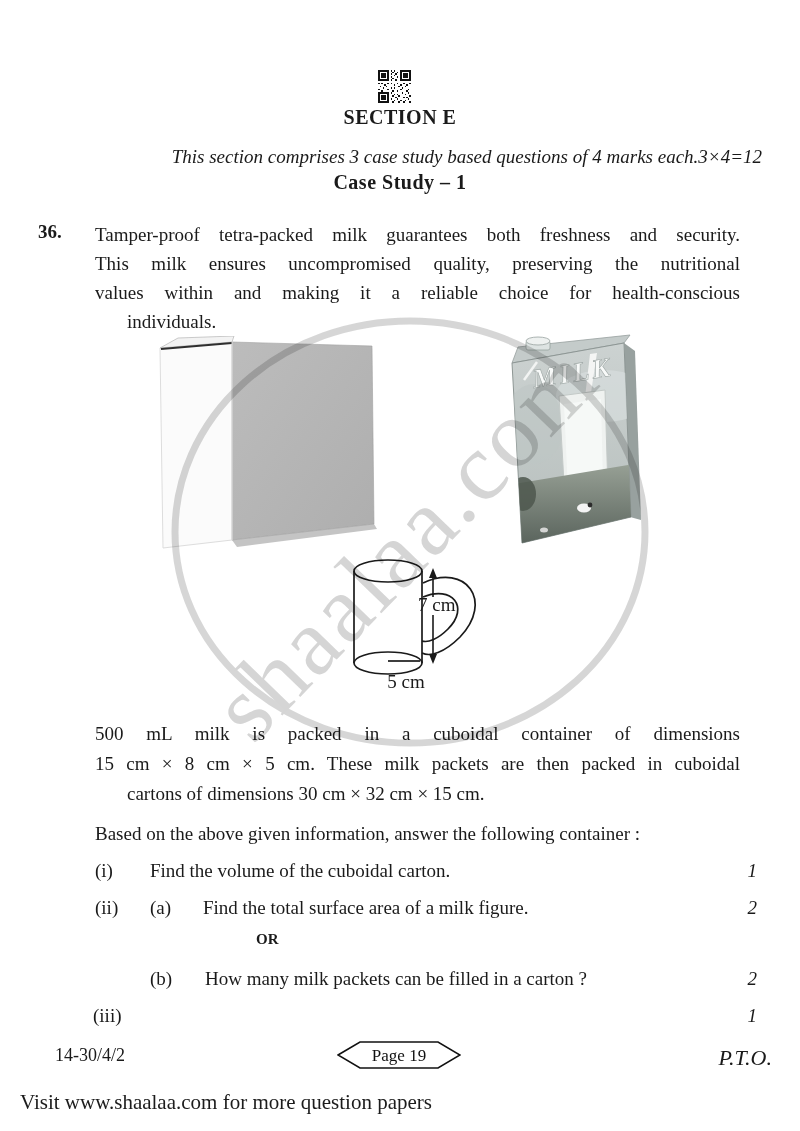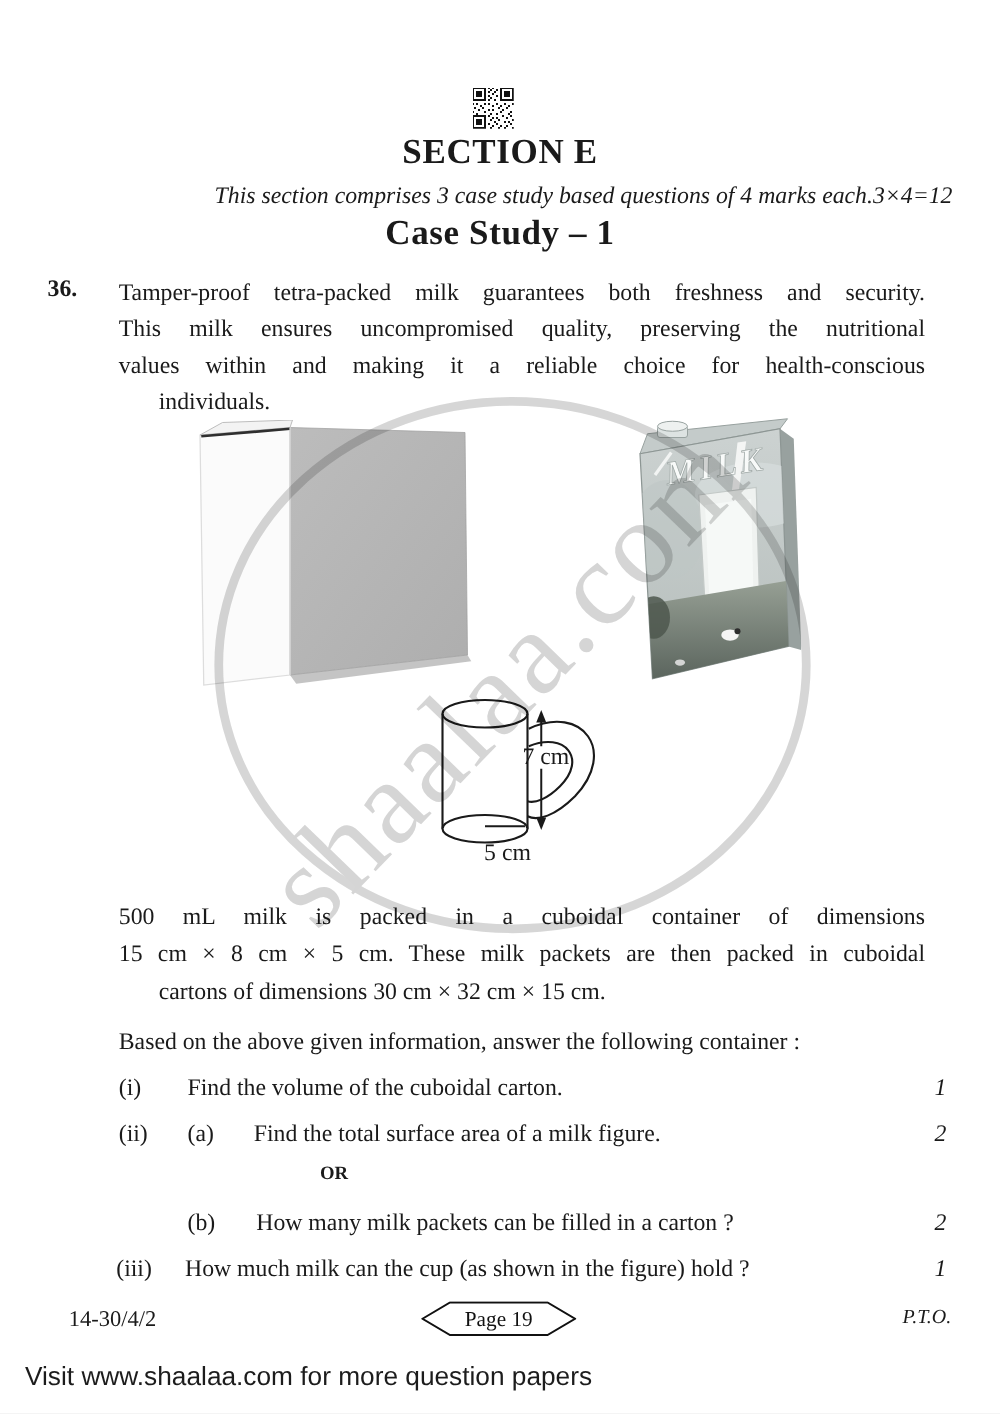--- a/index.html
+++ b/index.html
@@ -5,42 +5,42 @@
   * { margin:0; padding:0; box-sizing:border-box; }
   html,body { background:#e8e8e8; }
   .page {
     position:relative; width:800px; height:1131px; margin:0 auto;
     background:#ffffff; overflow:hidden;
     font-family:"Liberation Serif","DejaVu Serif",serif;
     color:#1a1a1a;
   }
   .abs { position:absolute; }
   .center { text-align:center; }
-  .heading { font-weight:bold; font-size:28px; letter-spacing:.5px; }
+  .heading { font-weight:bold; font-size:20px; letter-spacing:.5px; }
   .instr-row {
     position:absolute; left:40px; top:146px; width:722px;
     display:flex; justify-content:flex-end;
     font-style:italic; font-size:19px;
   }
   .qnum { position:absolute; left:38px; top:221px; font-weight:bold; font-size:19px; }
   .para { position:absolute; left:95px; width:645px; font-size:19px; }
   .jline { text-align:justify; text-align-last:justify; }
   .jline.last { text-align-last:left;margin-left:32px; }
   .prompt { position:absolute; left:95px; top:823px; font-size:19px; }
   .part-row { position:absolute; left:0; width:800px; height:30px; font-size:19px; }
   .part-row span { position:absolute; white-space:nowrap; }
   .pmarks { right:43px; font-style:italic; }
   .or-sep { position:absolute; left:256px; top:931px; font-weight:bold; font-size:15px; }
   .footer-code { position:absolute; left:40px; top:1045px; font-size:18px;margin-left:15px; }
-  .footer-pto { position:absolute; right:39px; top:1045px; font-size:16px; font-style:italic; }
+  .footer-pto { position:absolute; right:28px; top:1045px; font-size:22px; font-style:italic; }
   .page-badge { position:absolute; left:337px; top:1041px; width:124px; height:28px; }
   .page-badge text { font-size:17px; font-family:"Liberation Serif",serif; fill:#111; }
   .promo {
     position:absolute; left:20px; top:1090px;
-    font-family:Liberation Sans, sans-serif;
+    font-family:Liberation Serif, serif;
     font-size:21px; color:#1c1c1c;
   }
   .artwork { position:absolute; z-index:1; }
   .watermark {
     position:absolute; inset:0; z-index:3; pointer-events:none;
     mix-blend-mode:multiply; opacity:.55;
   }
   .wm-text {
     position:absolute; left:405px; top:542px; white-space:nowrap;
     transform:translate(-50%,-50%) rotate(-46deg);
@@ -178,21 +178,20 @@
     <div class="or-sep">OR</div>
 
     <div class="part-row" style="top:968px;">
       <span style="left:150px">(b)</span>
       <span style="left:205px">How many milk packets can be filled in a carton ?</span>
       <span class="pmarks">2</span>
     </div>
 
     <div class="part-row" style="top:1005px;">
       <span style="left:93px">(iii)</span>
-      <span style="left:148px">How much milk can the cup (as shown in the figure) hold ?</span>
       <span class="pmarks">1</span>
     </div>
 
     <div class="footer-code">14-30/4/2</div>
     <svg class="page-badge" viewBox="0 0 124 28">
       <polygon points="1,14 23,1 101,1 123,14 101,27 23,27" fill="#fff" stroke="#111" stroke-width="1.6"></polygon>
       <text x="62" y="20" text-anchor="middle">Page 19</text>
     </svg>
     <div class="footer-pto">P.T.O.</div>
     <div class="promo">Visit www.shaalaa.com for more question papers</div>

